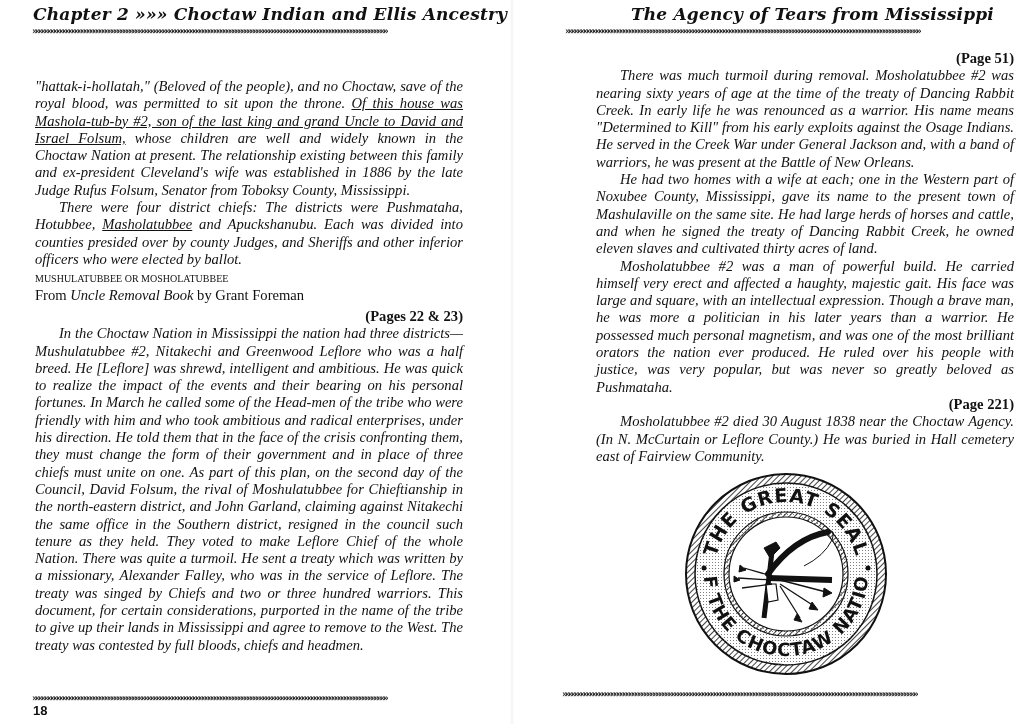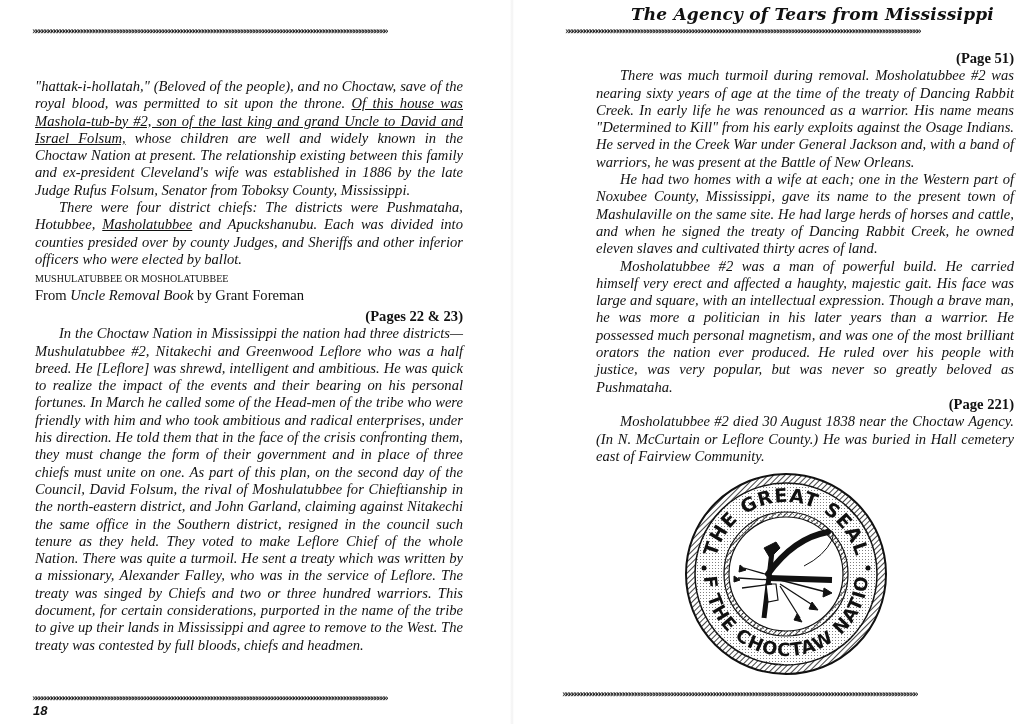--- a/index.html
+++ b/index.html
@@ -10,21 +10,21 @@
     .gutter { position:absolute; left: 510px; top: 0; width: 4px; height: 724px; background: linear-gradient(to right, #fff, #f2f2f2, #fff); }
 
     .running-head { position: absolute; top: 4px; font-family: "DejaVu Serif", serif; font-style: italic; font-weight: bold; font-size: 17px; letter-spacing: 0.2px; white-space: nowrap; }
     .page-left .running-head { left: 33px; }
     .page-right .running-head { right: 30px; }
     .chevron-rule { position: absolute; font-family: "DejaVu Serif", serif; font-weight: bold; font-size: 9px; letter-spacing: -2.6px; white-space: nowrap; overflow: hidden; color: #222; }
     .page-left .top-rule { left: 32px; top: 26px; width: 453px; }
     .page-right .top-rule { left: 53px; top: 26px; width: 448px; }
     .page-left .bottom-rule { left: 32px; top: 693px; width: 453px; }
     .page-right .bottom-rule { left: 50px; top: 689px; width: 452px; }
-    .folio { position: absolute; font-family: "Liberation Sans", sans-serif; font-style: italic; font-weight: bold; font-size: 13px; }
+    .folio { position: absolute; font-family: "Liberation Sans", sans-serif; font-weight: bold; font-size: 13px; }
     .page-left .folio { left: 33px; top: 703px; }
     .page-right .folio { right: 18px; top: 699px; margin-top: 48px; }
 
     .text { position: absolute; font-family: "Liberation Serif", serif; font-style: italic; font-size: 14.6px; line-height: 17.3px; text-align: justify; }
     .page-left .text { left: 35px; width: 428px; }
     .page-right .text { left: 84px; width: 418px; }
     .para { margin: 0; }
     .indent { text-indent: 24px; }
     .u { text-decoration: underline; }
     .cite { font-family: "Liberation Serif", serif; font-size: 14.6px; text-align: right; font-style: normal; font-weight: bold; }
@@ -34,20 +34,21 @@
 
     .seal { position: absolute; left: 684px; top: 468px; width: 204px; height: 212px; }
     .seal svg { width: 100%; height: 100%; }
   </style>
 </head>
 <body>
 
 <div class="gutter"></div>
 
 <div class="page page-left">
+  <div class="running-head">Chapter 2 »»» Choctaw Indian and Ellis Ancestry</div>
   <div class="chevron-rule top-rule">»»»»»»»»»»»»»»»»»»»»»»»»»»»»»»»»»»»»»»»»»»»»»»»»»»»»»»»»»»»»»»»»»»»»»»»»»»»»»»»»»»»»»»»»»»»»»»»»»»»»»»»»»»»»»»»»»»»»»</div>
 
   <div class="text" style="top:78px;">
     <p class="para">
       <span>"hattak-i-hollatah," (Beloved of the people), and no Choctaw, save of the royal blood, was permitted to sit upon the throne.  </span><span class="u">Of this house was Mashola-tub-by #2, son of the last king and grand Uncle to David and Israel Folsum,</span><span> whose children are well and widely known in the Choctaw Nation at present.  The relationship existing between this family and ex-president Cleveland's wife was established in 1886 by the late Judge Rufus Folsum, Senator from Toboksy County, Mississippi.</span>
     </p>
     <p class="para indent">
       <span>There were four district chiefs:  The districts were Pushmataha, Hotubbee, </span><span class="u">Masholatubbee</span><span> and Apuckshanubu.  Each was divided into counties presided over by county Judges, and Sheriffs and other inferior officers who were elected by ballot.</span>
     </p>
   </div>

